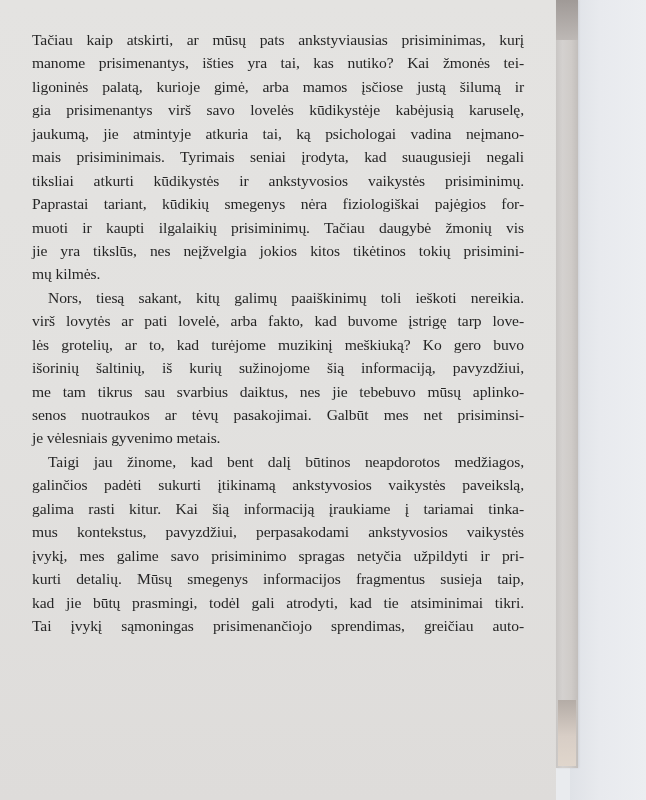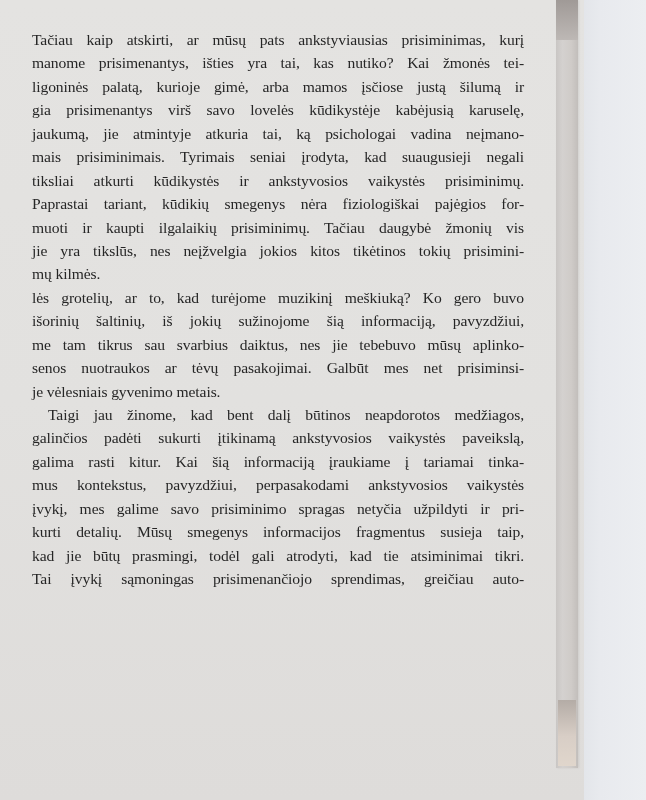--- a/index.html
+++ b/index.html
@@ -18,21 +18,20 @@
     position: absolute;
     left: 570px; top: 0;
     width: 76px; height: 800px;
     background: linear-gradient(90deg, #dfe2e7 0%, #e8eaee 40%, #eceef1 100%);
   }
   .page {
     position: absolute;
     left: 0; top: 0;
     width: 556px; height: 800px;
     background: linear-gradient(180deg, #e4e3e1 0%, #e2e1df 50%, #dedcda 100%);
-    padding-left: 28px;
   }
   .page-edge {
     position: absolute;
     left: 556px; top: 0;
     width: 22px; height: 768px;
     background: linear-gradient(90deg, #c9c6c4 0%, #d4d1cf 30%, #cfcbc8 70%, #c2bebb 100%);
     box-shadow: 1px 0 2px rgba(0,0,0,0.08);
   }
   .page-edge .band-top {
     position: absolute; left: 0; top: 0; width: 22px; height: 40px;
@@ -82,22 +81,24 @@
       <span class="line">jaukumą, jie atmintyje atkuria tai, ką psichologai vadina neįmano-</span>
       <span class="line">mais prisiminimais. Tyrimais seniai įrodyta, kad suaugusieji negali</span>
       <span class="line">tiksliai atkurti kūdikystės ir ankstyvosios vaikystės prisiminimų.</span>
       <span class="line">Paprastai tariant, kūdikių smegenys nėra fiziologiškai pajėgios for-</span>
       <span class="line">muoti ir kaupti ilgalaikių prisiminimų. Tačiau daugybė žmonių vis</span>
       <span class="line">jie yra tikslūs, nes neįžvelgia jokios kitos tikėtinos tokių prisimini-</span>
       <span class="line last">mų kilmės.</span>
     </div>
 
     <div>
+      <span class="line indent">Nors, tiesą sakant, kitų galimų paaiškinimų toli ieškoti nereikia.</span>
+      <span class="line">virš lovytės ar pati lovelė, arba fakto, kad buvome įstrigę tarp love-</span>
       <span class="line">lės grotelių, ar to, kad turėjome muzikinį meškiuką? Ko gero buvo</span>
-      <span class="line">išorinių šaltinių, iš jokių sužinojome šią informaciją, pavyzdžiui,</span>
+      <span class="line">išorinių šaltinių, iš kurių sužinojome šią informaciją, pavyzdžiui,</span>
       <span class="line">me tam tikrus sau svarbius daiktus, nes jie tebebuvo mūsų aplinko-</span>
       <span class="line">senos nuotraukos ar tėvų pasakojimai. Galbūt mes net prisiminsi-</span>
       <span class="line last">je vėlesniais gyvenimo metais.</span>
     </div>
 
     <div>
       <span class="line indent">Taigi jau žinome, kad bent dalį būtinos neapdorotos medžiagos,</span>
       <span class="line">galinčios padėti sukurti įtikinamą ankstyvosios vaikystės paveikslą,</span>
       <span class="line">galima rasti kitur. Kai šią informaciją įraukiame į tariamai tinka-</span>
       <span class="line">mus kontekstus, pavyzdžiui, perpasakodami ankstyvosios vaikystės</span>

